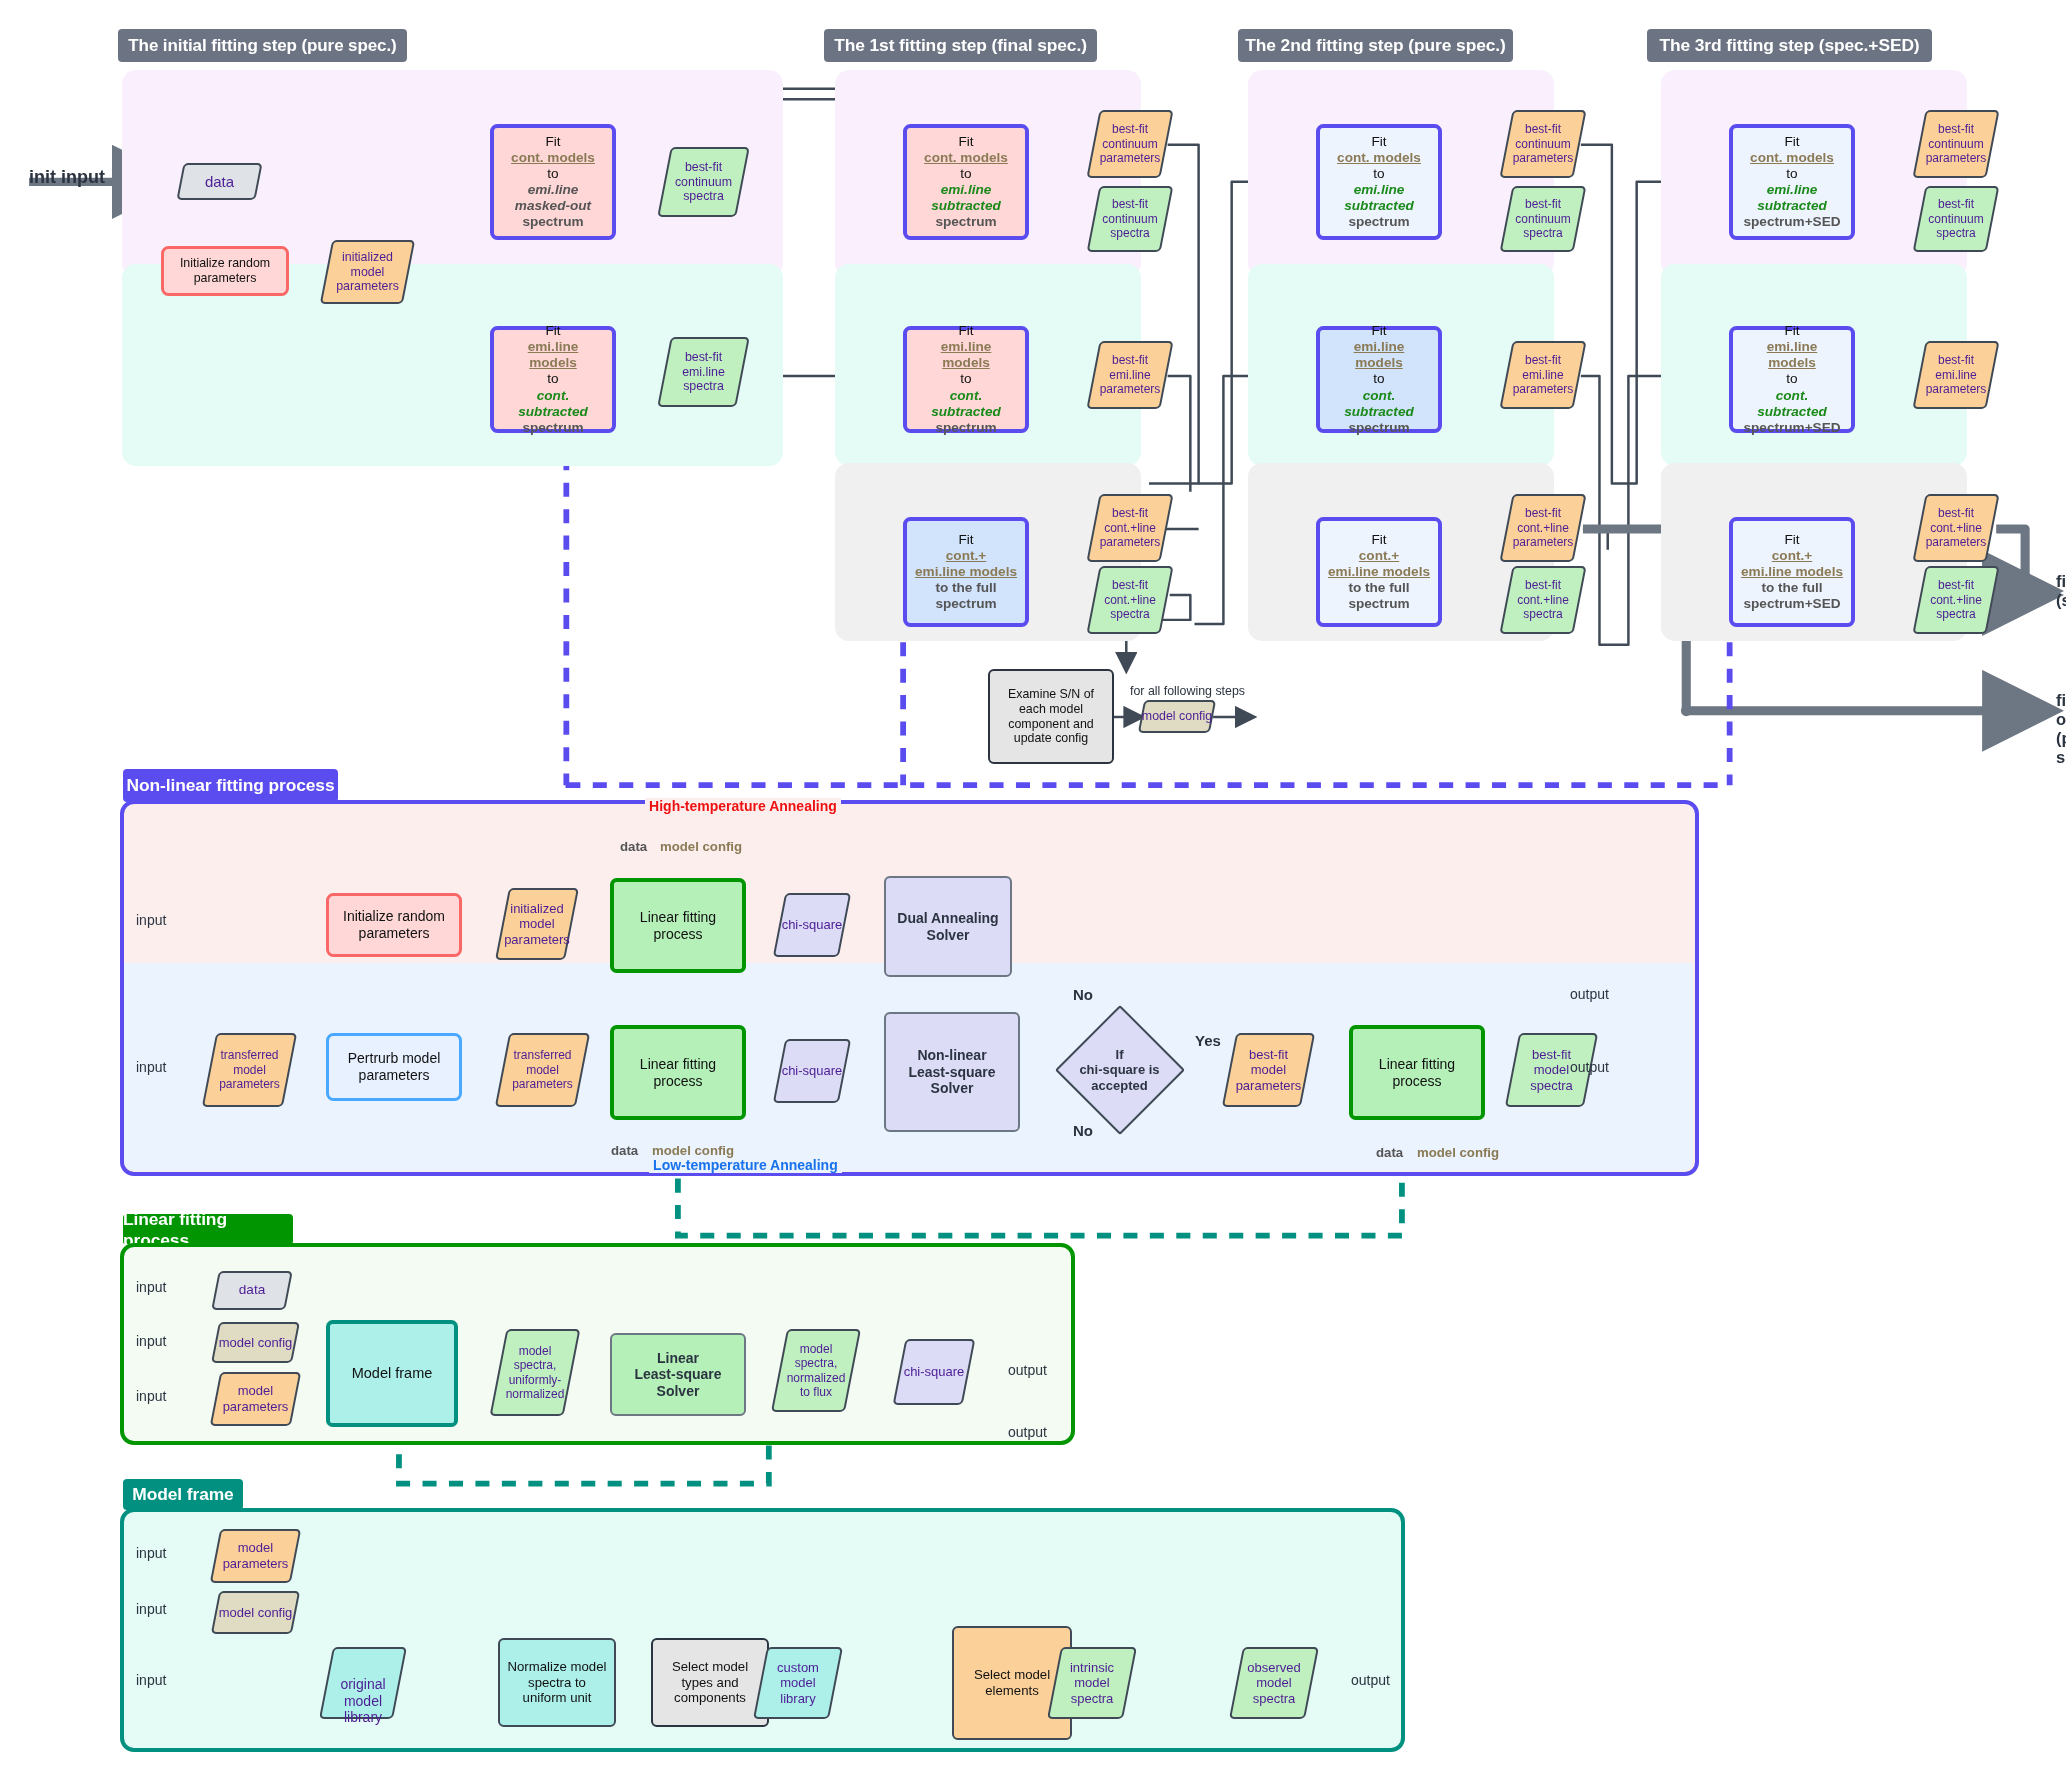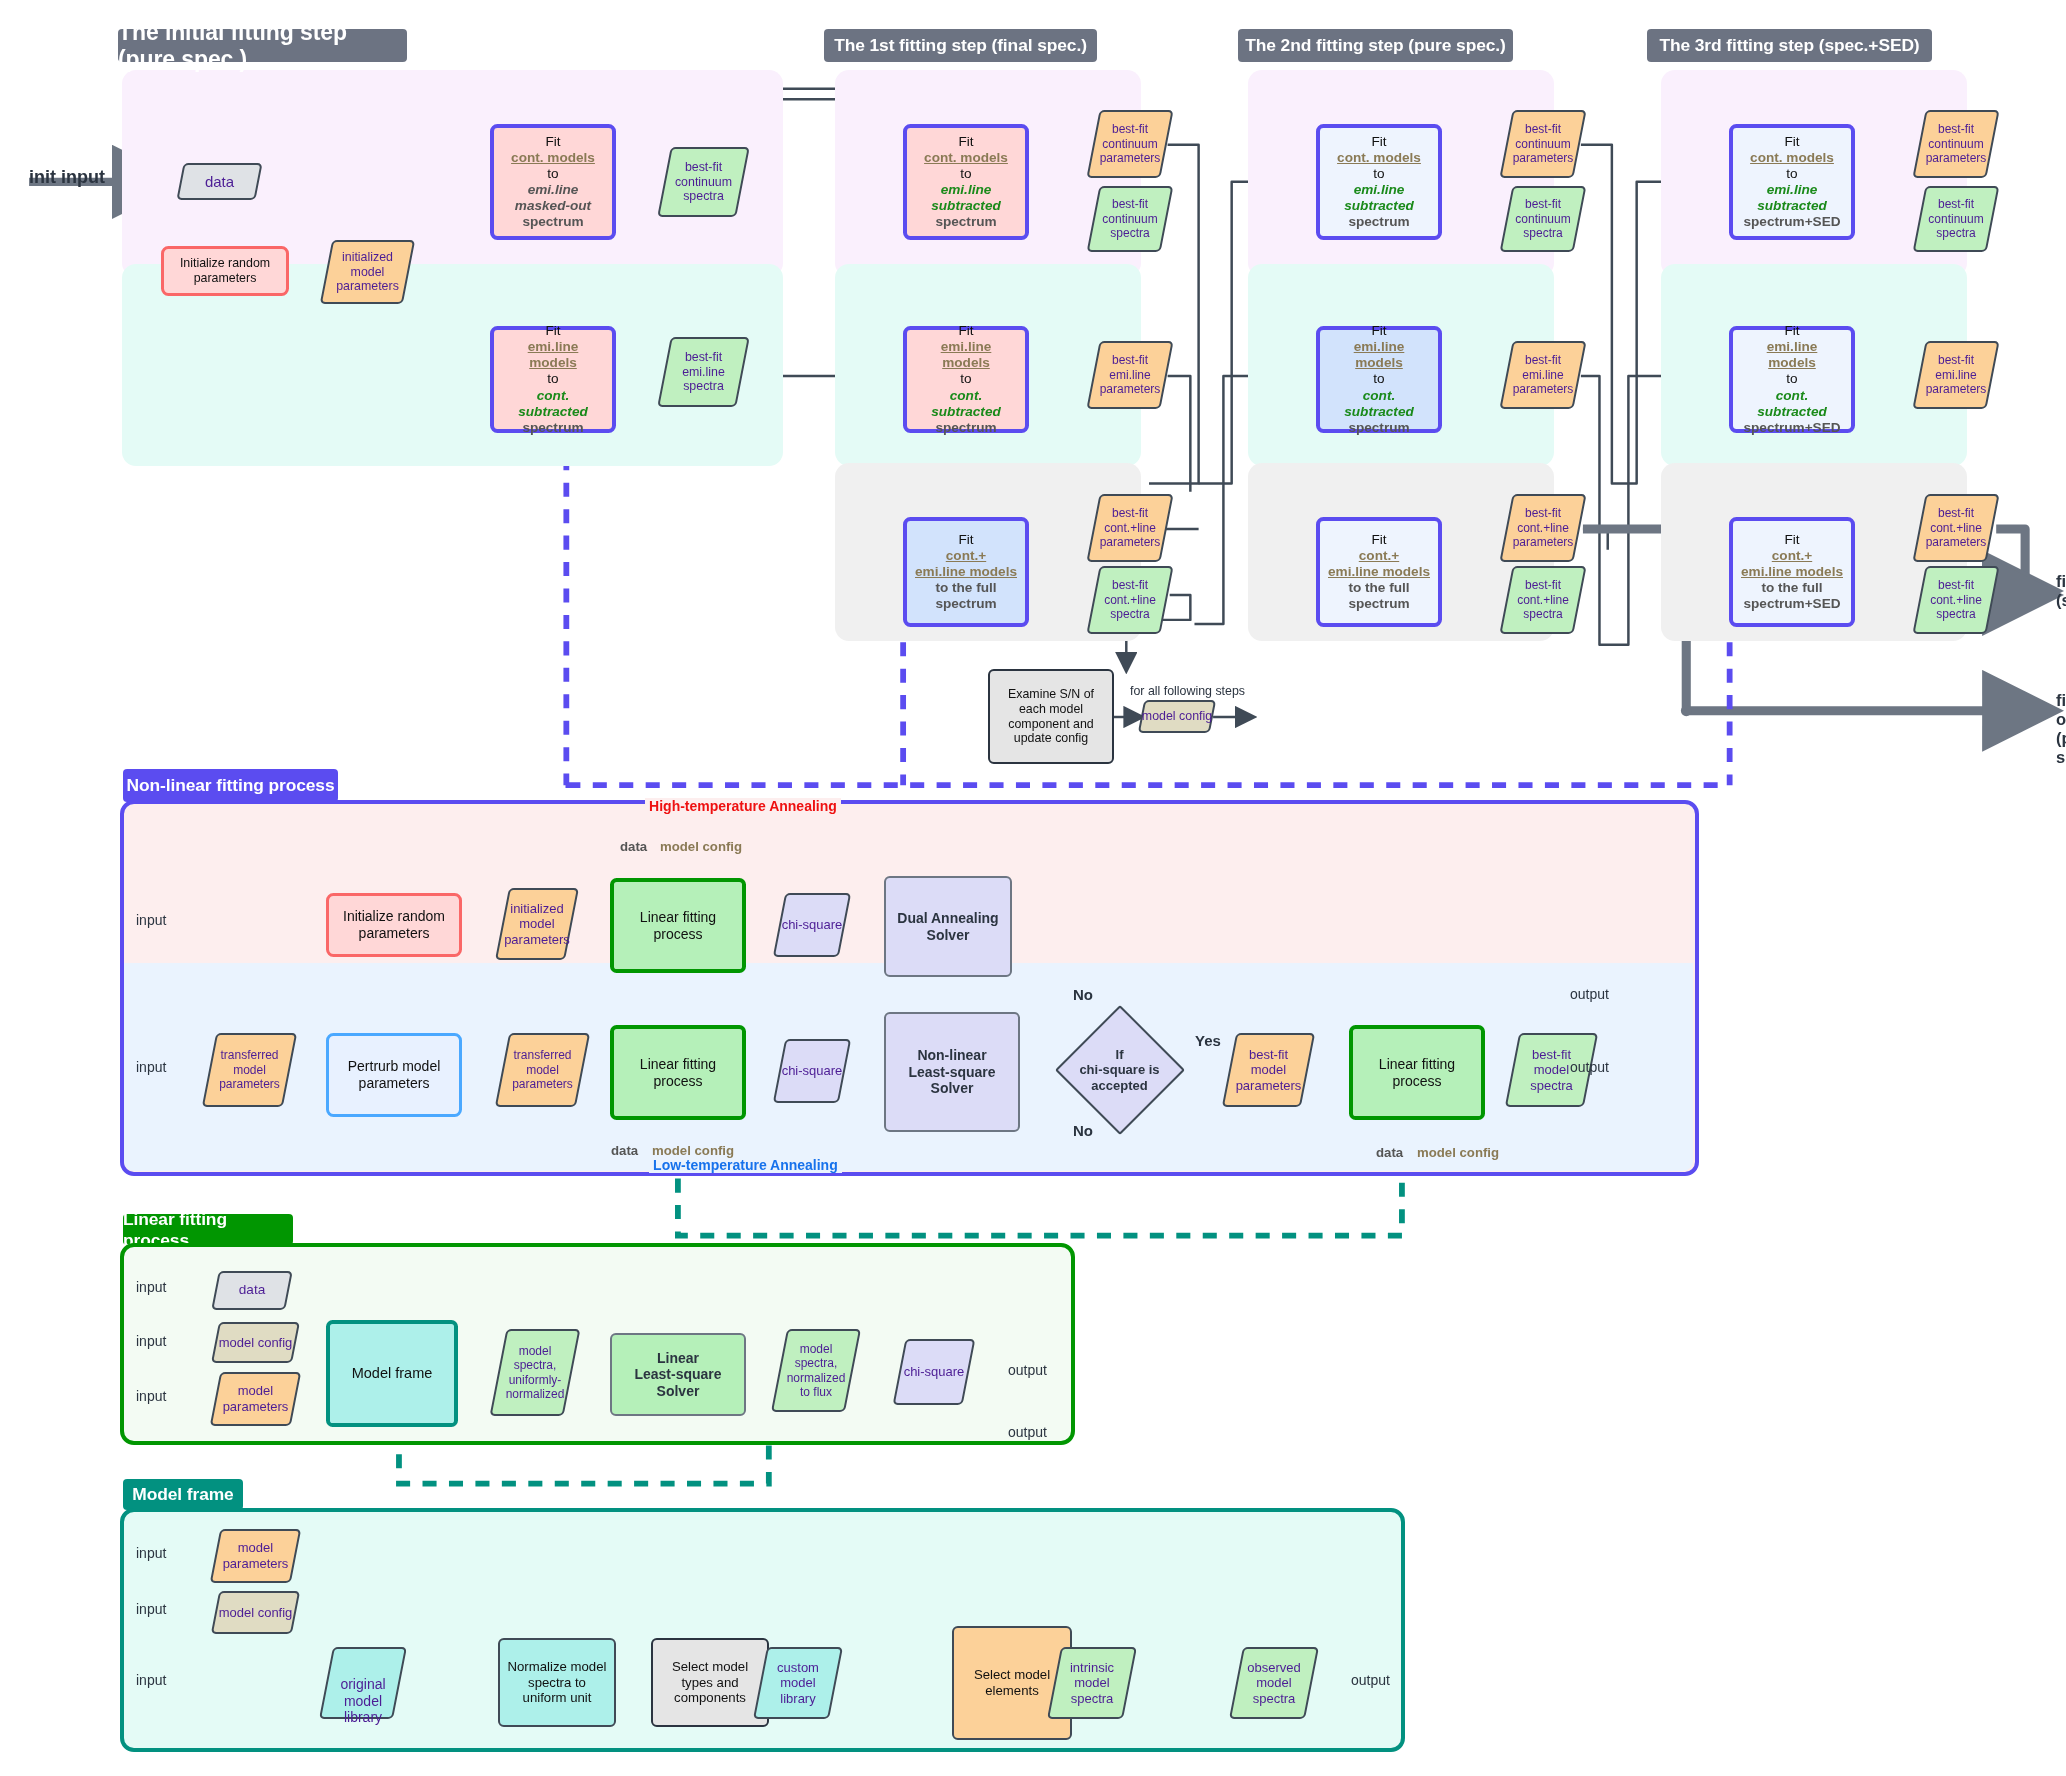--- a/index.html
+++ b/index.html
@@ -250,21 +250,21 @@
   <div class="panel" style="left:835px;top:463px;width:306px;height:178px;background:#f0f0f0;"></div>
 
   <div class="panel" style="left:1248px;top:70px;width:306px;height:207px;background:#faf0fd;"></div>
   <div class="panel" style="left:1248px;top:264px;width:306px;height:202px;background:#e4fbf6;"></div>
   <div class="panel" style="left:1248px;top:463px;width:306px;height:178px;background:#f0f0f0;"></div>
 
   <div class="panel" style="left:1661px;top:70px;width:306px;height:207px;background:#faf0fd;"></div>
   <div class="panel" style="left:1661px;top:264px;width:306px;height:202px;background:#e4fbf6;"></div>
   <div class="panel" style="left:1661px;top:463px;width:306px;height:178px;background:#f0f0f0;"></div>
 
-  <div class="pill" style="left:118px;top:29px;width:289px;height:33px;background:#6c7382;font-size:23px;">
+  <div class="pill" style="left:118px;top:29px;width:289px;height:33px;background:#6c7382;font-size:17px;">
     <span>The initial fitting step (pure spec.)</span>
   </div>
   <div class="pill" style="left:824px;top:29px;width:273px;height:33px;background:#6c7382;font-size:17.4px;">
     <span>The 1st fitting step (final spec.)</span>
   </div>
   <div class="pill" style="left:1238px;top:29px;width:275px;height:33px;background:#6c7382;font-size:17.4px;">
     <span>The 2nd fitting step (pure spec.)</span>
   </div>
   <div class="pill" style="left:1647px;top:29px;width:285px;height:33px;background:#6c7382;font-size:17.4px;">
     <span>The 3rd fitting step (spec.+SED)</span>
@@ -576,21 +576,21 @@
 
   <div class="lbl" style="left:136px;top:1059px;font-size:14px;">input</div>
 
   <div class="para" style="left:209px;top:1033px;width:81px;height:74px;">
     <div class="skew" style="background:#fcd199;"></div>
     <div class="txt" style="font-size:12px;white-space:pre-line;">transferred
 model
 parameters</div>
   </div>
 
-  <div class="n proc-blue" style="left:326px;top:1033px;width:136px;height:84px;font-size:14px;background:#e8f1ff;">
+  <div class="n proc-blue" style="left:326px;top:1033px;width:136px;height:68px;font-size:14px;background:#e8f1ff;">
     <span style="white-space:pre-line;">Pertrurb model
 parameters</span>
   </div>
 
   <div class="para" style="left:502px;top:1033px;width:81px;height:74px;">
     <div class="skew" style="background:#fcd199;"></div>
     <div class="txt" style="font-size:12px;white-space:pre-line;">transferred
 model
 parameters</div>
   </div>

